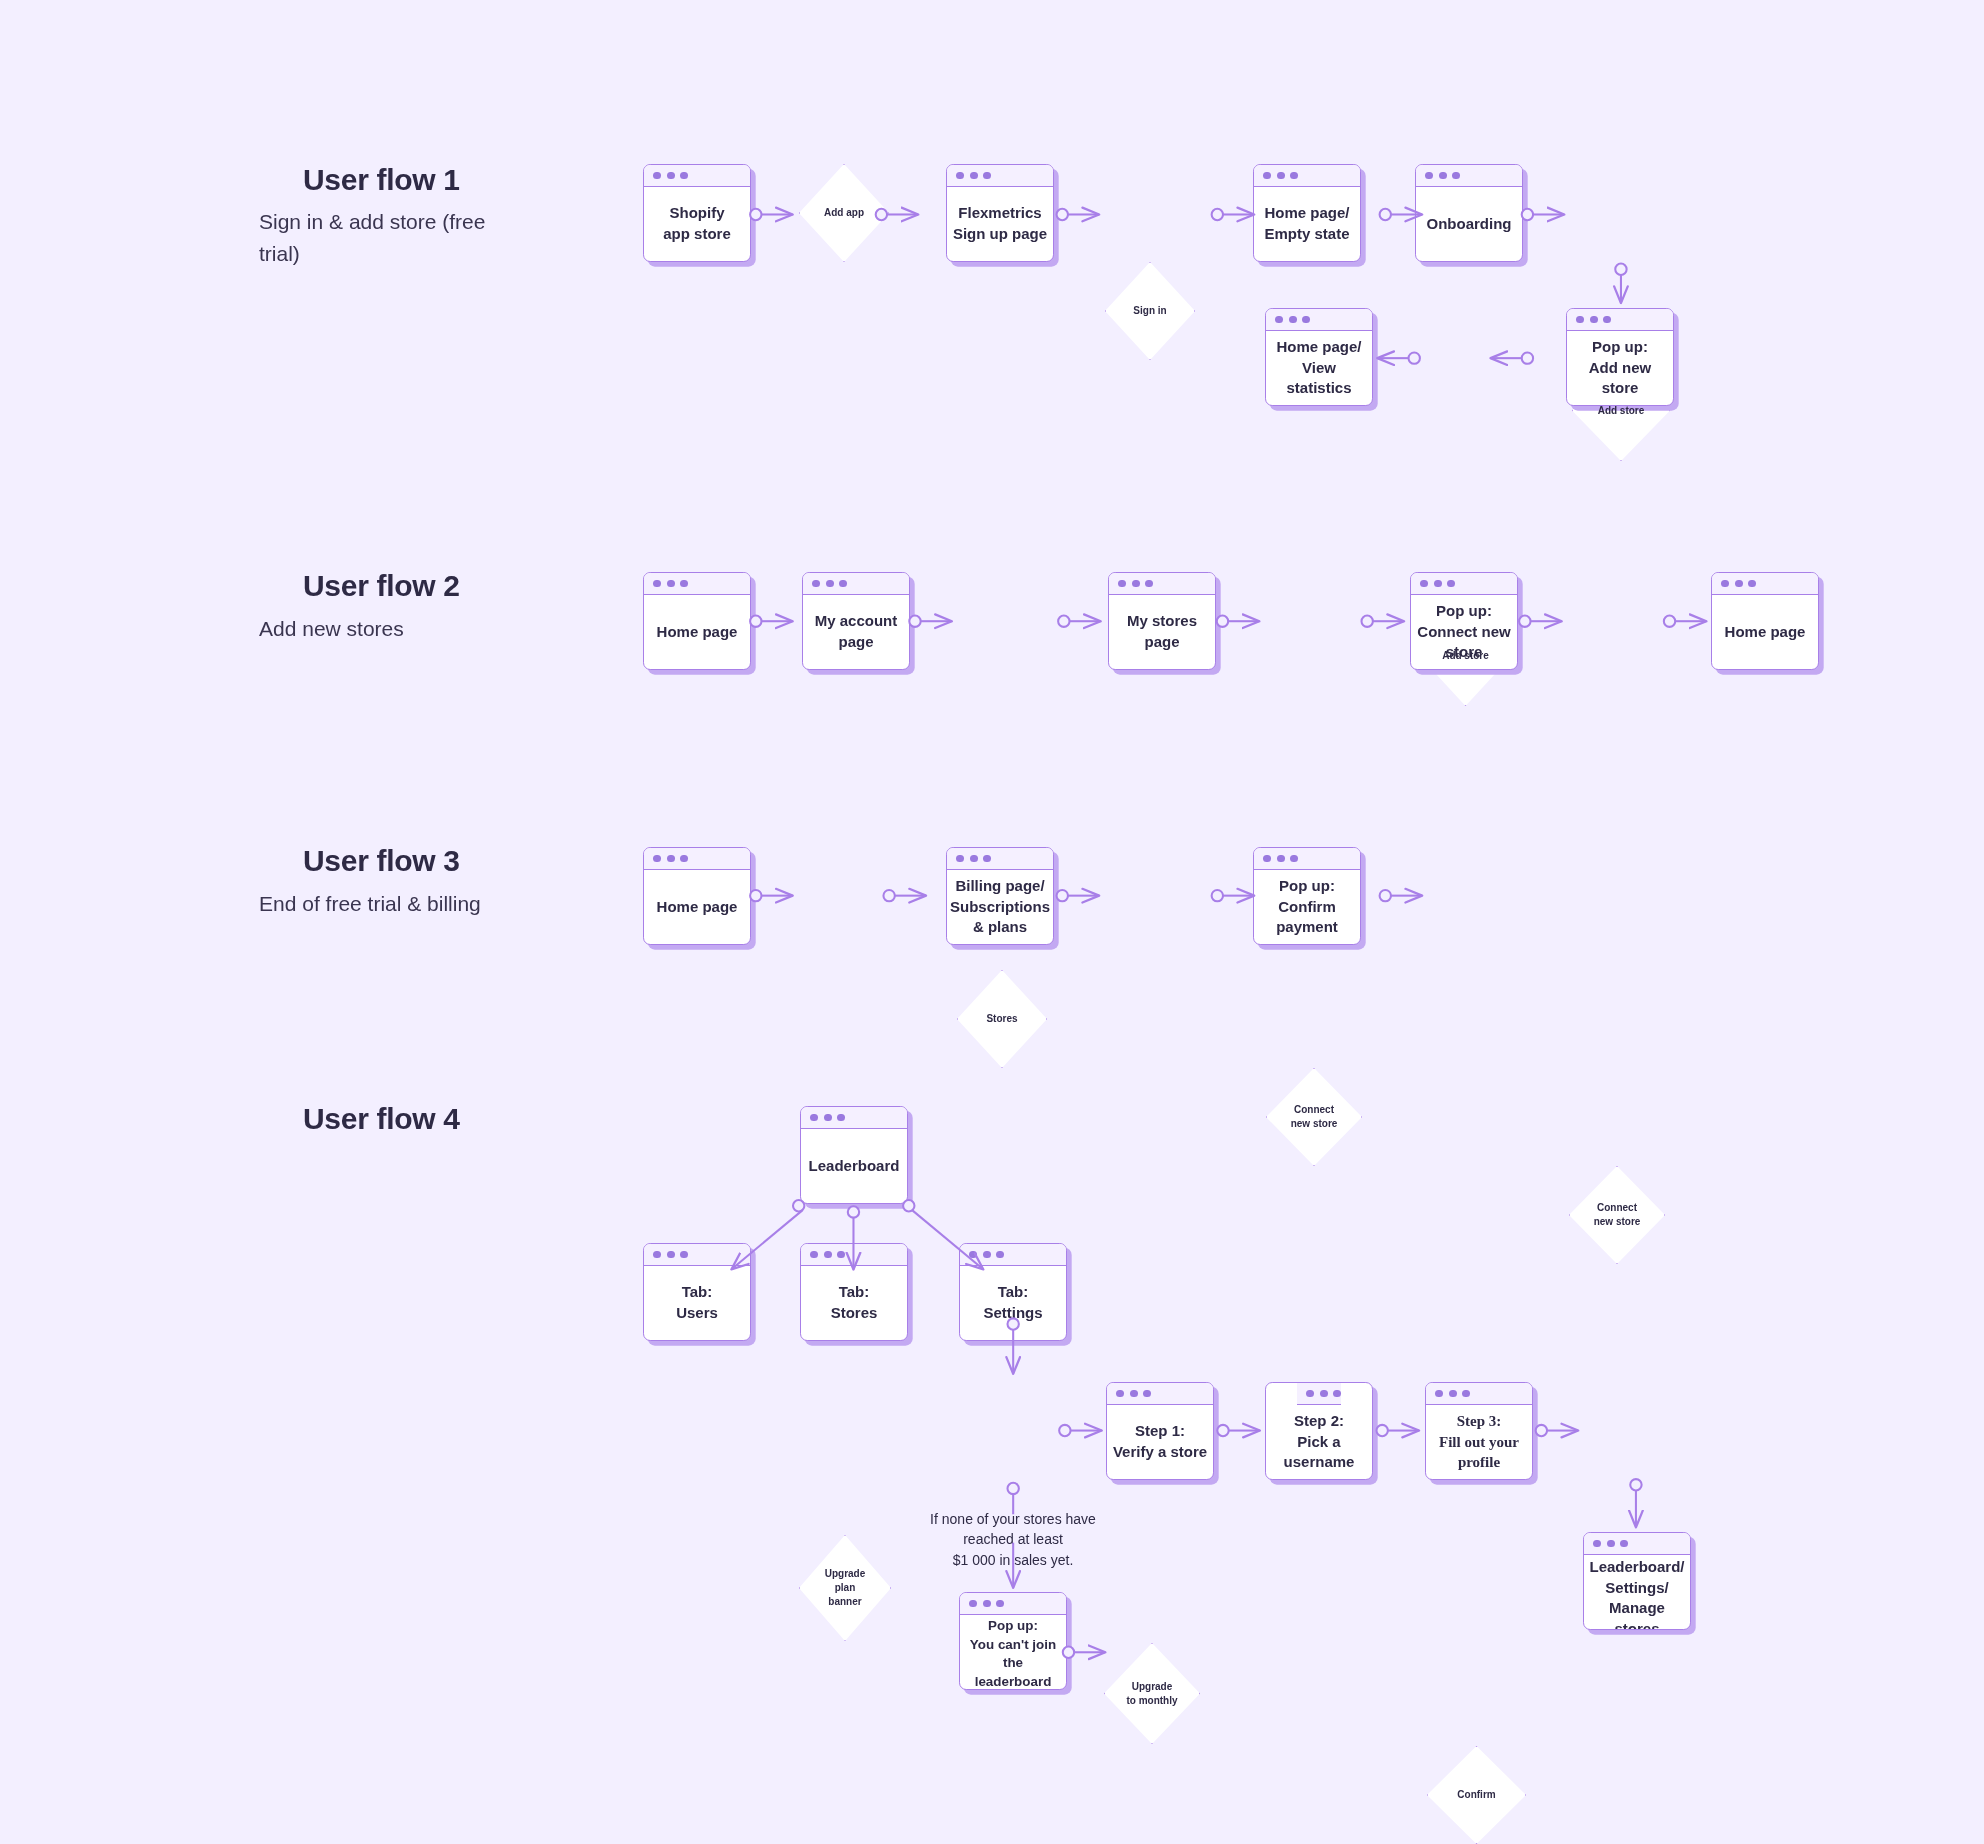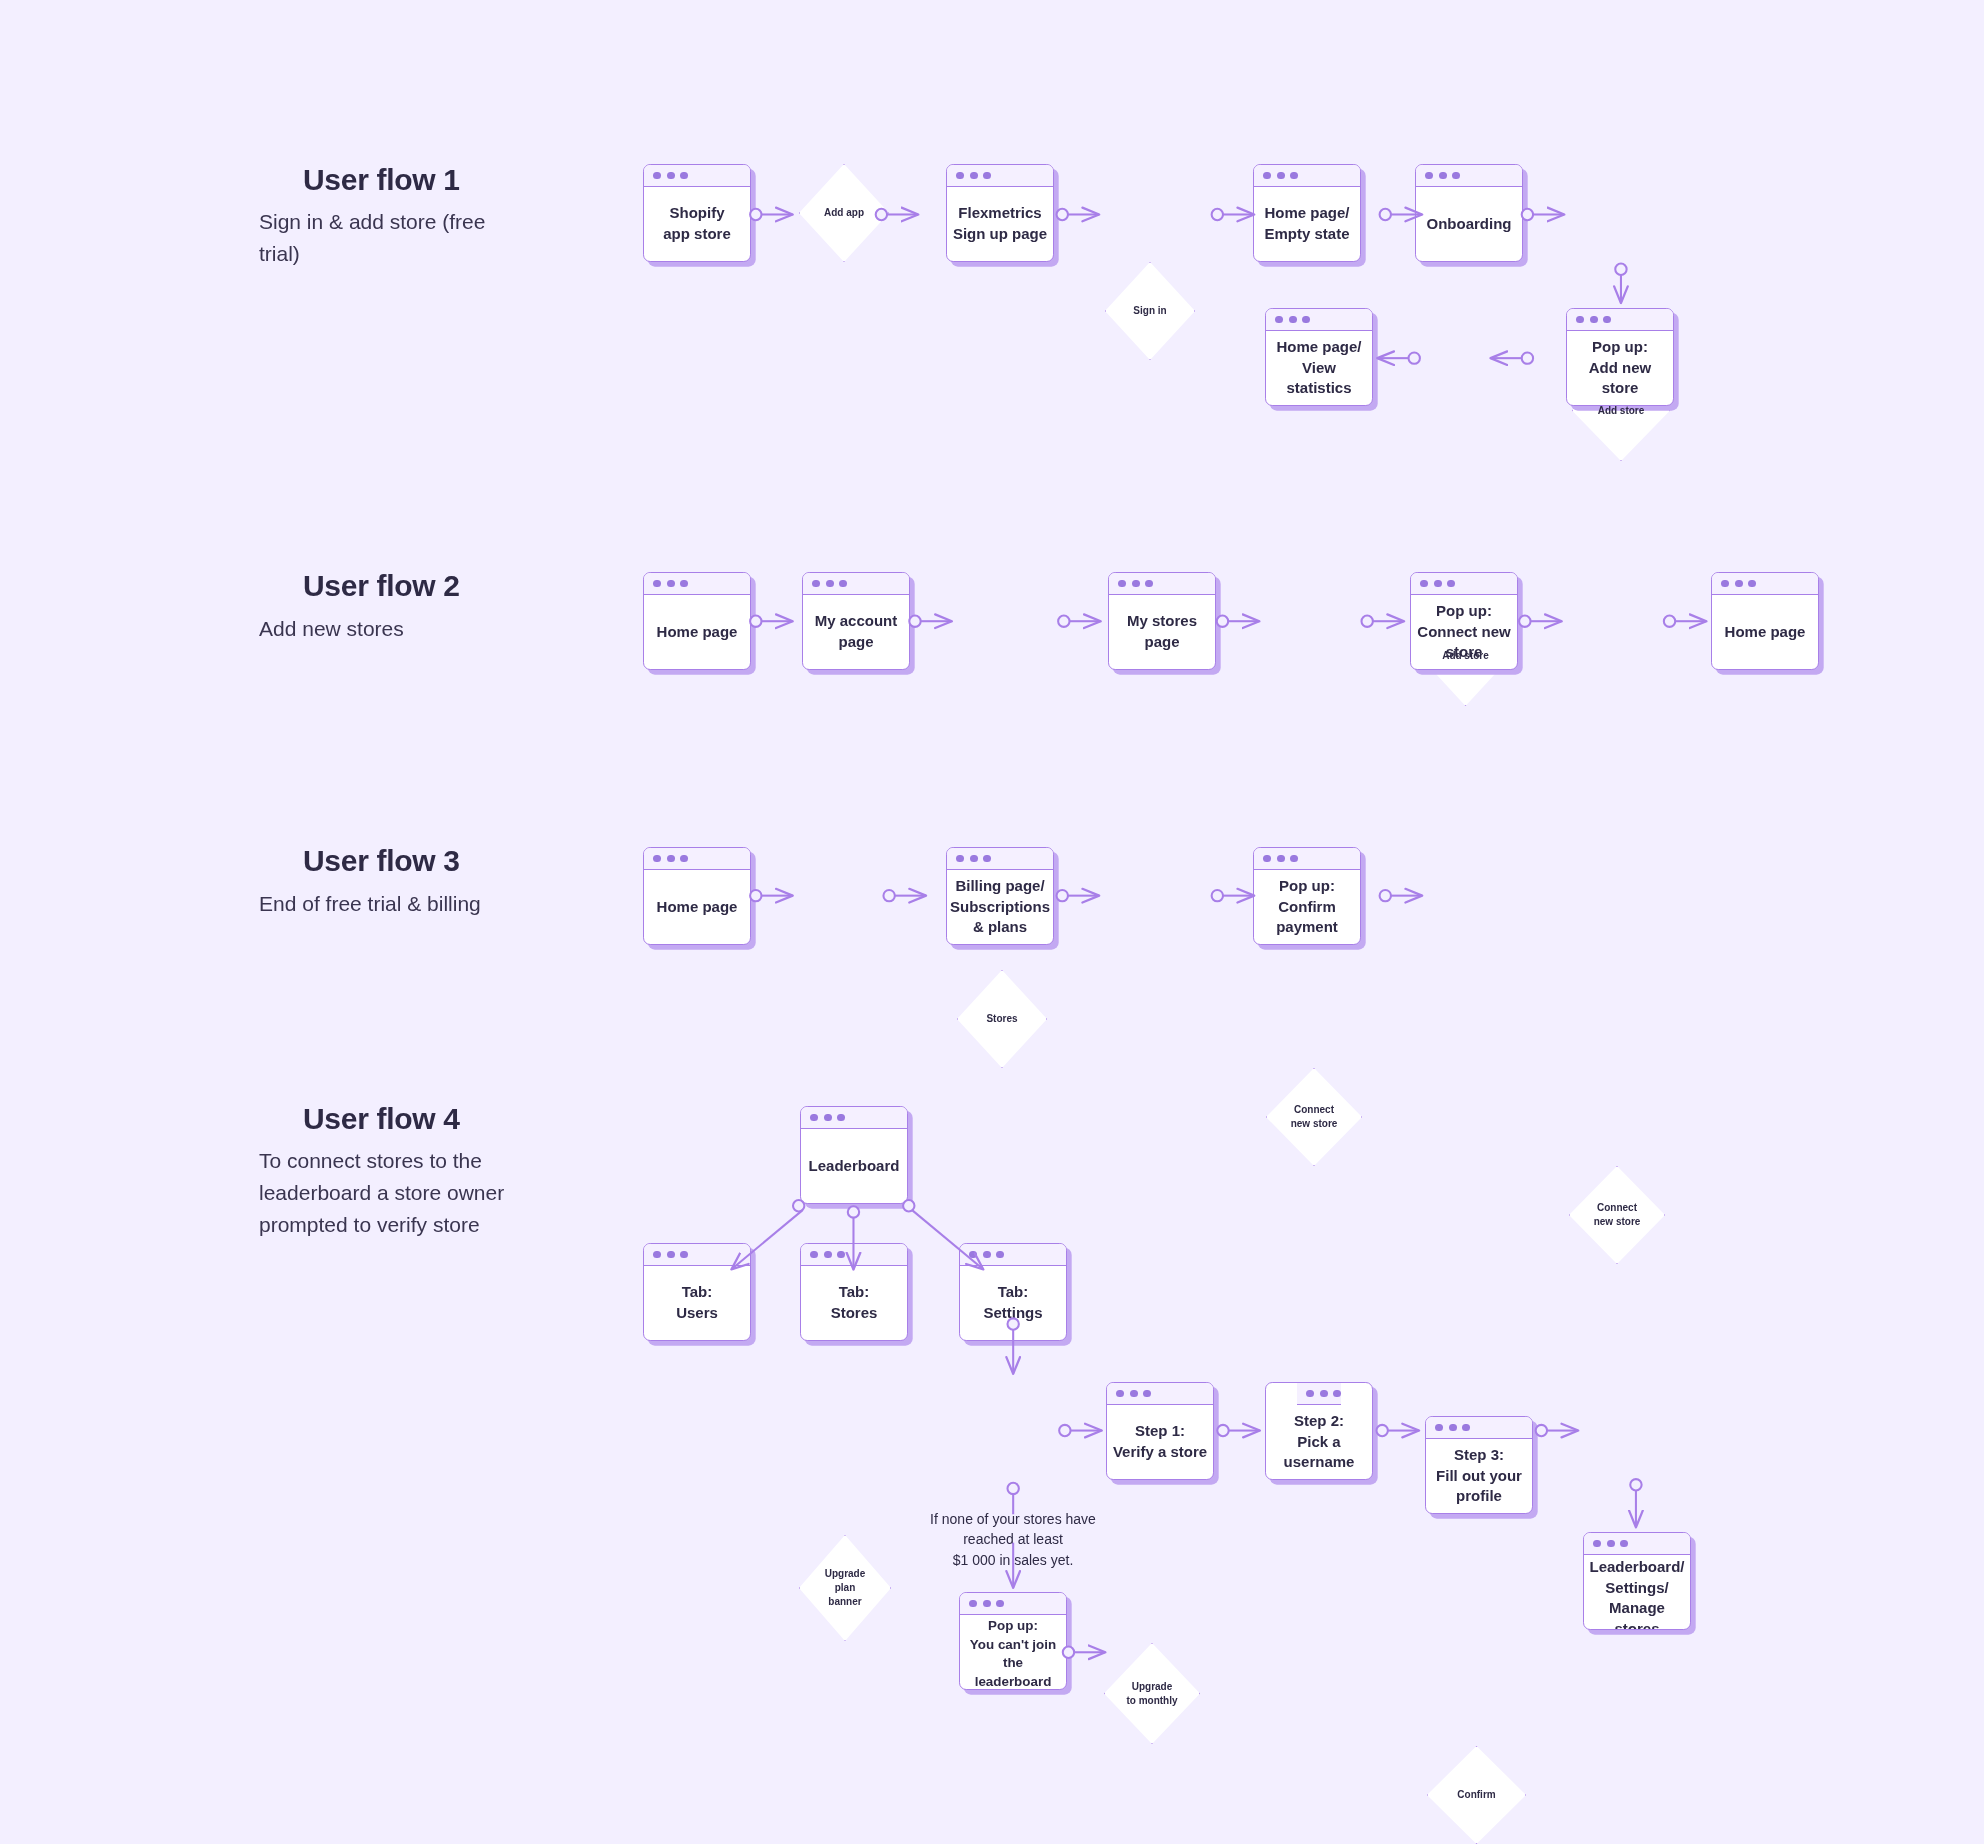--- a/index.html
+++ b/index.html
@@ -509,21 +509,20 @@
     </div>
   </div>
 
   <div class="node dia" style="left:1427px; top:847px; width:99px; height:98px;">
     <div class="dia-shadow"></div>
     <div class="dia-shape"></div>
     <div class="dia-label">Confirm</div>
   </div>
 
   <div class="sect-title" style="left:259px; top:1102px;">User flow 4</div>
-  <div class="sect-desc" style="left:259px; top:1145px;">To connect stores to the leaderboard a store owner prompted to verify store</div>
 
   <div class="node" style="left:800px; top:1106px; width:108px; height:98px;">
     <div class="win" style="width:100%;height:100%;">
       <div class="win-bar">
         <span class="dot"></span>
         <span class="dot"></span>
         <span class="dot"></span>
       </div>
       <div class="win-body">
           <div class="win-label">Leaderboard</div>
@@ -594,21 +593,21 @@
         <span class="dot"></span>
         <span class="dot"></span>
       </div>
       <div class="win-body">
           <div class="win-label">Step 2:
 Pick a username</div>
         </div>
     </div>
   </div>
 
-  <div class="node" style="left:1425px; top:1416px; width:108px; height:98px;">
+  <div class="node" style="left:1425px; top:1382px; width:108px; height:98px;font-family:Liberation Serif, serif;">
     <div class="win" style="width:100%;height:100%;">
       <div class="win-bar">
         <span class="dot"></span>
         <span class="dot"></span>
         <span class="dot"></span>
       </div>
       <div class="win-body">
           <div class="win-label">Step 3:
 Fill out your
 profile</div>

